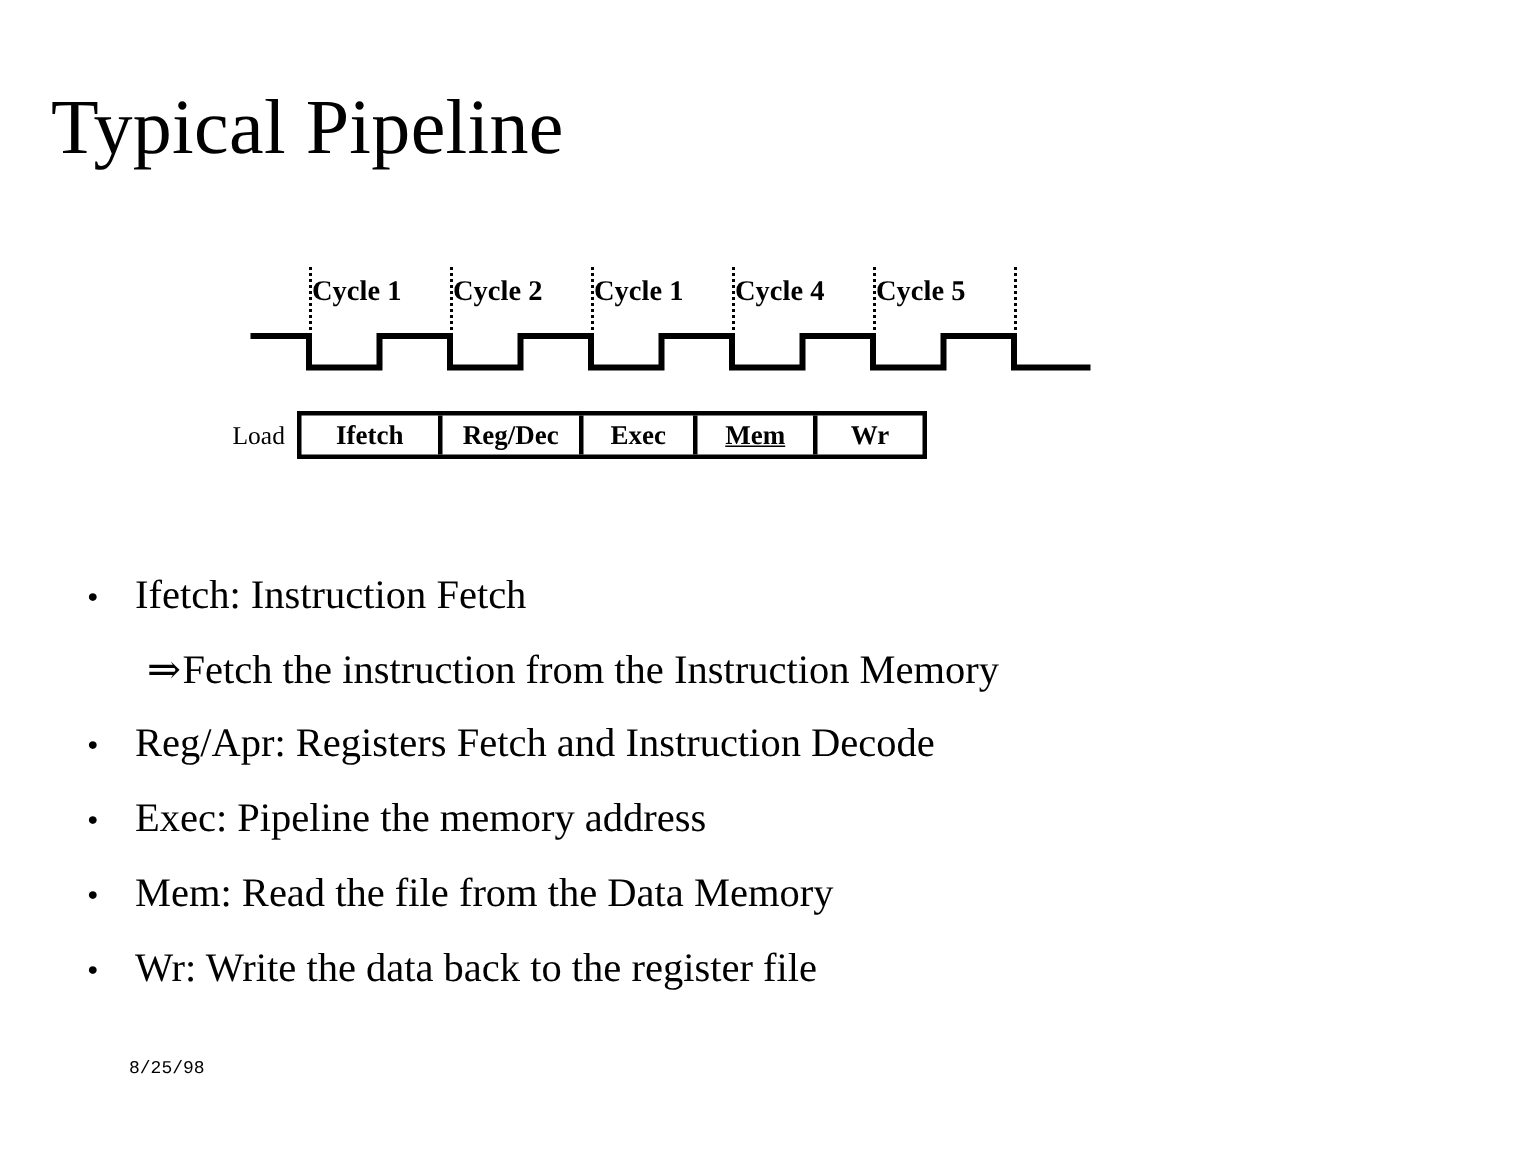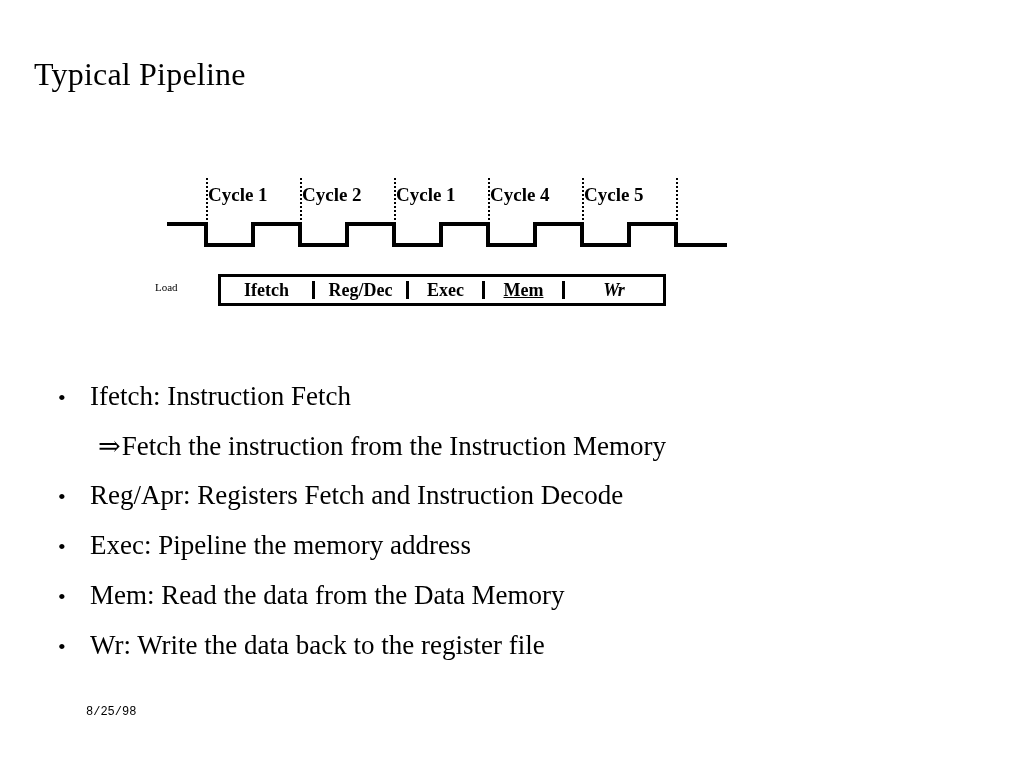--- a/index.html
+++ b/index.html
@@ -15,21 +15,21 @@
     overflow: hidden;
     font-family: "Liberation Serif", "DejaVu Serif", serif;
     color: #000000;
   }
 
   
   #slide-title {
     position: absolute;
     left: 34px;
     top: 57px;
-    font-size: 32px;
+    font-size: 52px;
     line-height: 1.1;
     font-weight: normal;
     letter-spacing: 0.2px;
     white-space: nowrap;
   }
 
   
   #pipeline-diagram {
     position: absolute;
     left: 150px;
@@ -80,33 +80,32 @@
     position: absolute;
     left: 0;
     top: 104px;
     height: 34px;
     width: 600px;
   }
   .load-label {
     position: absolute;
     left: 5px;
     top: 7px;
-    font-size: 11px;
+    font-size: 17px;
     white-space: nowrap;
     font-family: "Liberation Serif", "DejaVu Serif", serif;
   }
   .stage-boxes {
     position: absolute;
-    left: 68px;
+    left: 48px;
     top: 0;
     display: flex;
     height: 32px;
     border: 3px solid #000000;
     box-sizing: border-box;
-    align-items: center;
   }
   .stage-box {
     box-sizing: border-box;
     border-right: 3px solid #000000;
     display: flex;
     align-items: center;
     justify-content: center;
     font-size: 18px;
     font-weight: bold;
     white-space: nowrap;
@@ -205,21 +204,21 @@
     </svg>
   </div>
 
   <div class="stage-row">
     <div class="load-label">Load</div>
     <div class="stage-boxes">
       <div class="stage-box" style="width:94px;">Ifetch</div>
       <div class="stage-box" style="width:94px;">Reg/Dec</div>
       <div class="stage-box" style="width:76px;">Exec</div>
       <div class="stage-box" style="width:80px;text-decoration:underline;">Mem</div>
-      <div class="stage-box" style="width:98px;font-style:italic;">Wr</div>
+      <div class="stage-box" style="width:70px;">Wr</div>
     </div>
   </div>
 
 </div>
 
 <div id="bullet-list">
 
   <div class="bullet-row">
     <span class="bullet-marker">•</span>
     <span class="bullet-text">Ifetch: Instruction Fetch</span>
@@ -235,21 +234,21 @@
     <span class="bullet-text">Reg/Apr: Registers Fetch  and Instruction Decode</span>
   </div>
 
   <div class="bullet-row">
     <span class="bullet-marker">•</span>
     <span class="bullet-text">Exec: Pipeline the memory address</span>
   </div>
 
   <div class="bullet-row">
     <span class="bullet-marker">•</span>
-    <span class="bullet-text">Mem: Read the data from the Data Memory</span>
+    <span class="bullet-text">Mem: Read the file from the Data Memory</span>
   </div>
 
   <div class="bullet-row">
     <span class="bullet-marker">•</span>
     <span class="bullet-text">Wr: Write the data back to the register file</span>
   </div>
 
 </div>
 
 <div id="slide-footer">8/25/98</div>

